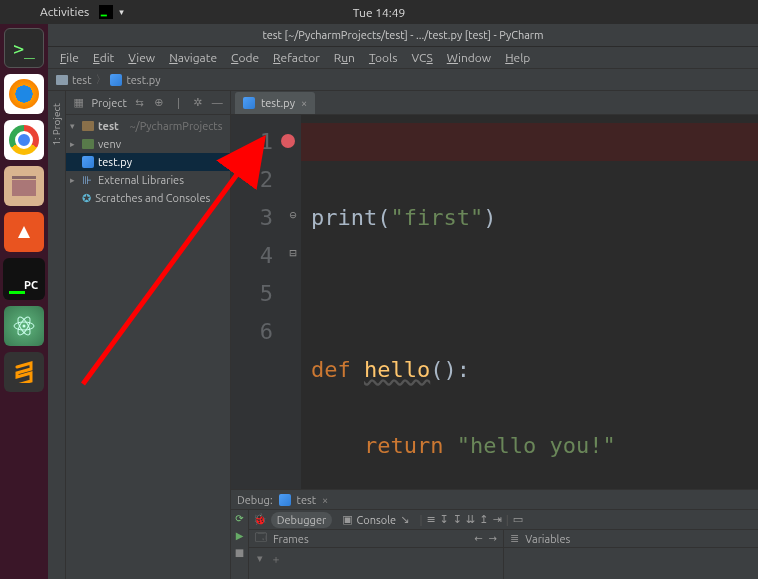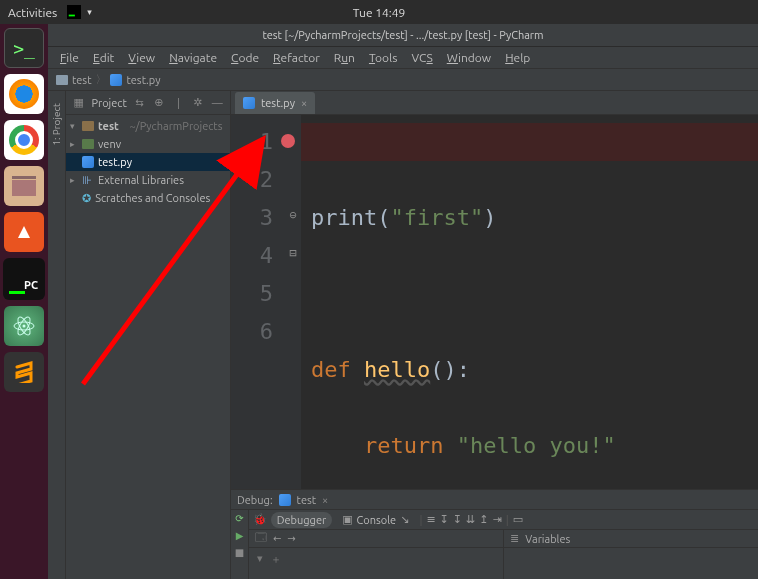--- a/index.html
+++ b/index.html
@@ -1,19 +1,19 @@
 <!DOCTYPE html>
 <html><head>
 <meta charset="utf-8">
 <style>
   * { box-sizing: border-box; margin: 0; padding: 0; }
   html, body { width: 758px; height: 579px; overflow: hidden; font-family: "Ubuntu", "DejaVu Sans", sans-serif; background: #2b2b2b; }
   
   .top-bar { height: 24px; background: #2c2c2c; color: #ddd; display: flex; align-items: center; font-size: 12px; padding: 0 8px; }
-  .top-bar .tb-left { display: flex; align-items: center; gap: 10px; }
+  .top-bar .tb-left { display: flex; align-items: flex-start; gap: 10px; margin-left: 32px; }
   .top-bar .app-pill { display:flex; align-items:center; gap:6px; }
   .top-bar .app-pill .arrow { font-size:9px; }
   .top-bar .tb-center { position:absolute; left:50%; transform:translateX(-50%); }
   .os-icon { width:14px; height:14px; display:inline-block; vertical-align:middle; }
   
   .title-bar { height: 23px; background: #3c3f41; color: #ccc; font-size: 11px; display:flex; align-items:center; justify-content:center; border-bottom:1px solid #2b2b2b; }
   
   .menu-bar { height: 22px; background: #3c3f41; color: #bbb; display:flex; align-items:center; padding: 0 6px; gap: 2px; font-size: 12px; border-bottom:1px solid #323232;}
   .menu-bar span { padding: 2px 6px; cursor:pointer; }
   .menu-bar span u { text-decoration: underline; }
@@ -281,20 +281,21 @@
               <span class="ticon">⇊</span>
               <span class="ticon">↥</span>
               <span class="ticon">⇥</span>
               <span style="color:#555;">|</span>
               <span class="ticon">▭</span>
             </div>
             <div class="dbg-columns">
               <div class="dbg-col">
                 <div class="dbg-col-header">
                   <span style="color:#888;">🗔</span>
+                  <span style="flex:1;">Frames</span>
                   <span class="small-arrow">←</span>
                   <span class="small-arrow">→</span>
                 </div>
                 <div style="padding:4px 8px; display:flex; gap:8px; color:#777;">
                   <span>▾</span>
                   <span>＋</span>
                 </div>
               </div>
               <div class="dbg-col" style="border-right:none;">
                 <div class="dbg-col-header">

